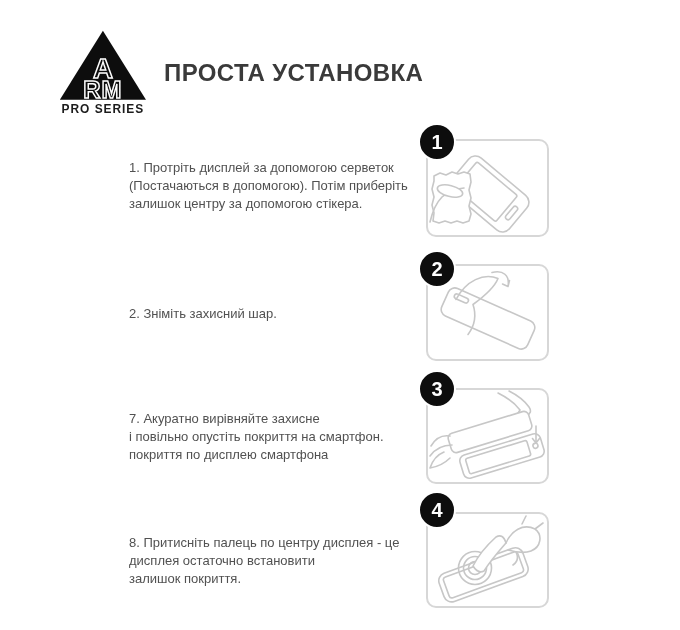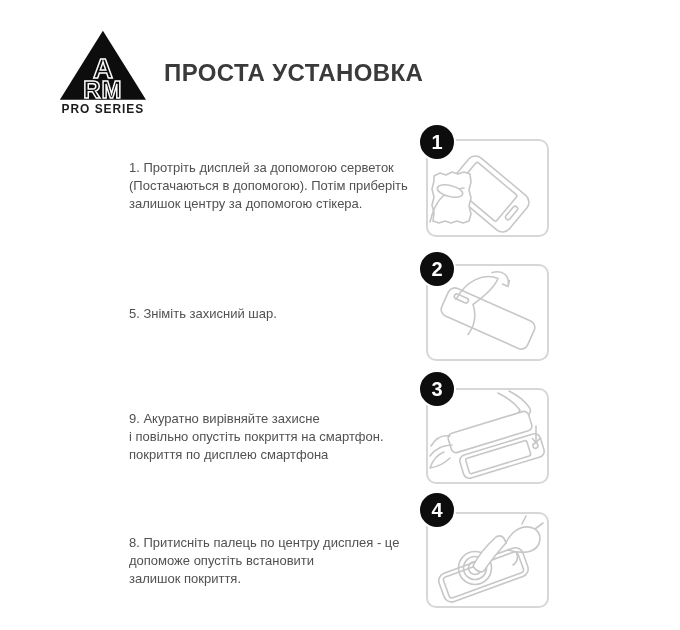--- a/index.html
+++ b/index.html
@@ -87,40 +87,40 @@
           <path d="M 2 80 Q 6 63 14 55 Q 23 47 36 46"></path>
           <ellipse fill="#fff" cx="22" cy="49" rx="13" ry="5.5" transform="rotate(14 22 49)"></ellipse>
         </g>
       </svg>
     </div>
   </section>
 
   <section class="step s2">
     <div class="badge">2</div>
     <div class="text">
-      <div>5. Зніміть захисний шар.</div>
+      <div>2. Зніміть захисний шар.</div>
     </div>
     <div class="frame">
       <svg viewBox="0 0 119 92">
         <g class="art">
           <g transform="rotate(24 60 52)">
             <rect x="13" y="37" width="94" height="30" rx="7" fill="#fff"></rect>
             <rect x="20" y="42" width="15" height="5" rx="2.5"></rect>
           </g>
           <path d="M 28 33 C 38 14 56 6 70 12 M 70 12 C 66 22 56 30 45 38 M 45 38 C 49 50 46 60 40 68"></path>
           <path d="M 64 6 C 75 3 82 9 80 20 M 80 20 l -5.5 -2.5 M 80 20 l 1.5 -6"></path>
         </g>
       </svg>
     </div>
   </section>
 
   <section class="step s3">
     <div class="badge">3</div>
     <div class="text">
-      <div>9. Акуратно вирівняйте захисне</div>
+      <div>7. Акуратно вирівняйте захисне</div>
       <div>і повільно опустіть покриття на смартфон.</div>
       <div>покриття по дисплею смартфона</div>
     </div>
     <div class="frame">
       <svg viewBox="0 0 119 92">
         <g class="art">
           <path d="M 70 3 C 78 7 86 12 92 20 M 81 1 C 89 5 96 10 101 17 M 92 20 L 87 28 M 101 17 Q 105 23 98 26"></path>
           <g transform="rotate(-17 62 42)">
             <rect x="20" y="32" width="84" height="20" rx="5" fill="#fff"></rect>
           </g>
@@ -133,21 +133,21 @@
           <path d="M 108 36 L 108 53 M 108 53 l -3.5 -4.5 M 108 53 l 3.5 -4.5"></path>
         </g>
       </svg>
     </div>
   </section>
 
   <section class="step s4">
     <div class="badge">4</div>
     <div class="text">
       <div>8. Притисніть палець по центру дисплея - це</div>
-      <div>допоможе опустіть встановити</div>
+      <div>дисплея остаточно встановити</div>
       <div>залишок покриття.</div>
     </div>
     <div class="frame">
       <svg viewBox="0 0 119 92">
         <g class="art">
           <g transform="rotate(-20 55 61)">
             <rect x="11" y="46" width="89" height="30" rx="8" fill="#fff"></rect>
             <rect x="16" y="50" width="79" height="22" rx="3"></rect>
           </g>
           <g>

